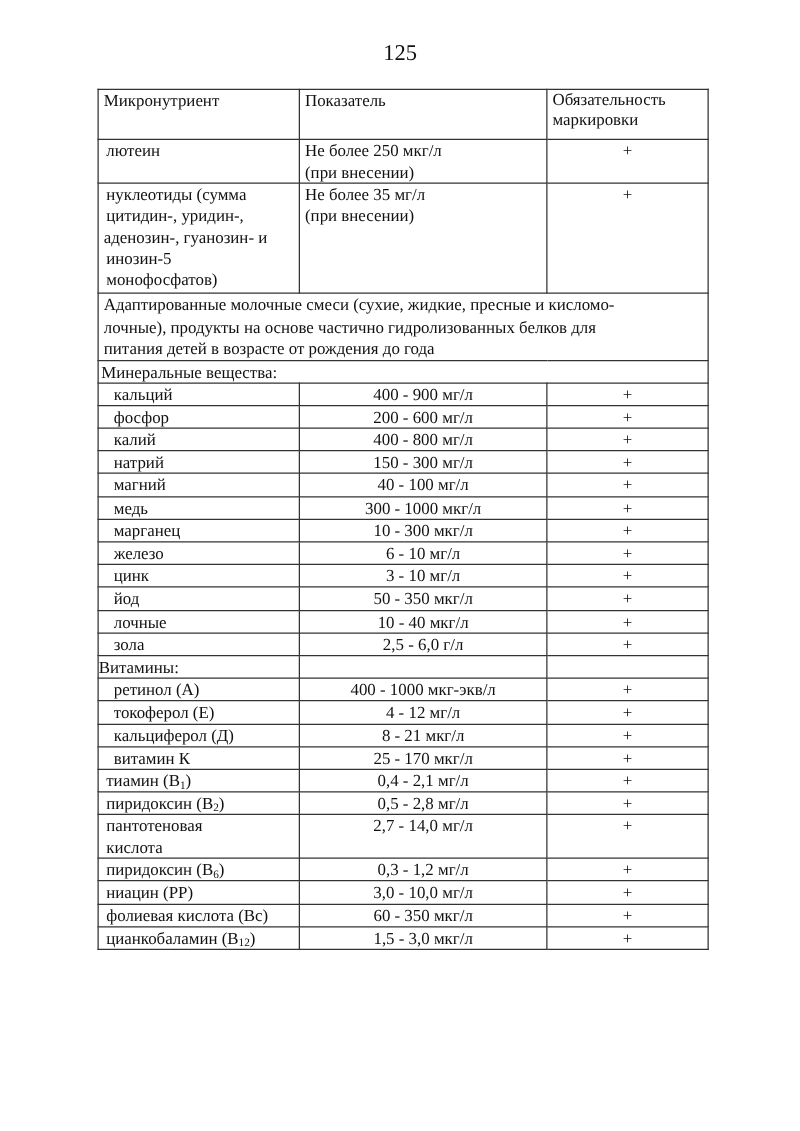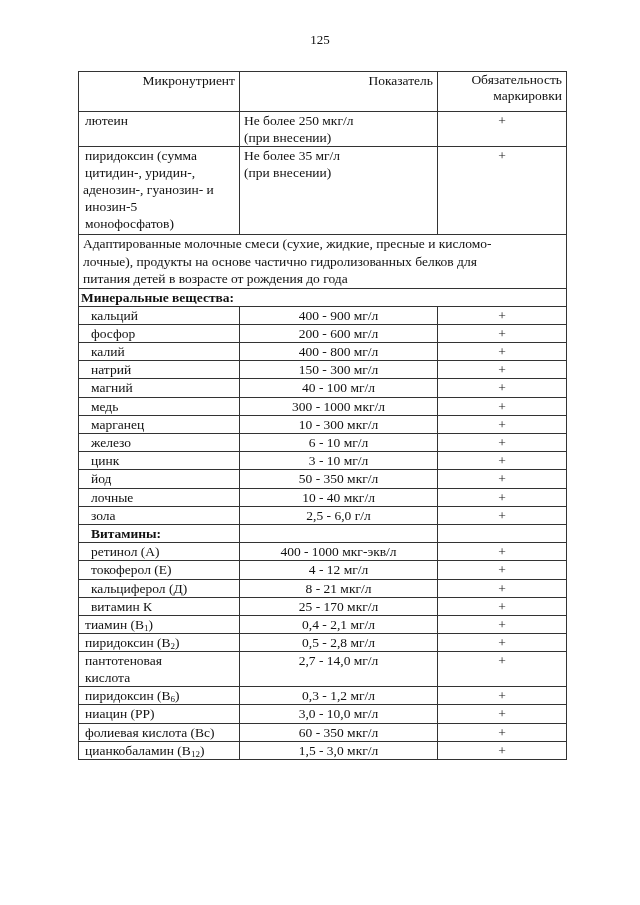--- a/index.html
+++ b/index.html
@@ -1,30 +1,30 @@
 <!DOCTYPE html>
 <html><head>
 <meta charset="utf-8">
 <style>
   html, body { margin:0; padding:0; background:#ffffff; }
   body { width:640px; height:905px; position:relative; overflow:hidden;
          font-family:"Liberation Serif", "DejaVu Serif", serif; color:#111; }
   .page-num { position:absolute; top:32px; left:0; width:640px; text-align:center;
-              font-size:13px; }
+              font-size:18px; }
   table.main { position:absolute; left:78px; top:71px; width:488px;
                border-collapse:collapse; table-layout:fixed; font-size:13.5px; line-height:17px; }
   table.main td { border:1px solid #333; padding:0 4px; vertical-align:top; }
   col.c1 { width:161px; } col.c2 { width:198px; } col.c3 { width:129px; }
-  .hdr td { height:39px; text-align:right; vertical-align:middle; }
+  .hdr td { height:39px; text-align:left; vertical-align:middle; }
   .hdr td.h3 { line-height:16px; }
   .r18 td { height:17.2px; line-height:17px; }
   .center { text-align:center; }
   .ind1 { padding-left:12px !important; }
   .ind2 { padding-left:6px !important; }
-  .sect td { height:17.2px;font-weight:bold; }
+  .sect td { height:17.2px; }
   .desc td { height:52px; line-height:17.5px; padding-left:2px;font-family:Liberation Serif, serif; }
   .tall td { height:32px; }
   .nuc td { height:87px; }
   .lut td { height:32px; }
   sub { font-size:9px; vertical-align:-2px; line-height:0; }
 </style>
 </head>
 <body>
 
 <div class="page-num">125</div>
@@ -49,21 +49,21 @@
       <td class="ind2">лютеин</td>
       <td>
         <div>Не более 250 мкг/л</div>
         <div>(при внесении)</div>
       </td>
       <td class="center">+</td>
     </tr>
 
     <tr class="nuc">
       <td class="ind2">
-        <div>пиридоксин (сумма</div>
+        <div>нуклеотиды (сумма</div>
         <div>цитидин-, уридин-,</div>
         <div style="white-space:nowrap;margin-left:-2px">аденозин-, гуанозин- и</div>
         <div>инозин-5</div>
         <div>монофосфатов)</div>
       </td>
       <td>
         <div>Не более 35 мг/л</div>
         <div>(при внесении)</div>
       </td>
       <td class="center">+</td>
@@ -138,21 +138,21 @@
         <td class="center">+</td>
       </tr>
       <tr class="r18">
         <td class="ind1">зола</td>
         <td class="center">2,5 - 6,0 г/л</td>
         <td class="center">+</td>
       </tr>
     </tbody>
   <tbody>
     <tr class="sect">
-      <td style="padding-left:12px">Витамины:</td>
+      <td style="padding-left:0">Витамины:</td>
       <td></td>
       <td></td>
     </tr>
   </tbody>
   <tbody id="vitamins-body">
       <tr class="r18">
         <td class="ind1">ретинол (А)</td>
         <td class="center">400 - 1000 мкг-экв/л</td>
         <td class="center">+</td>
       </tr>

